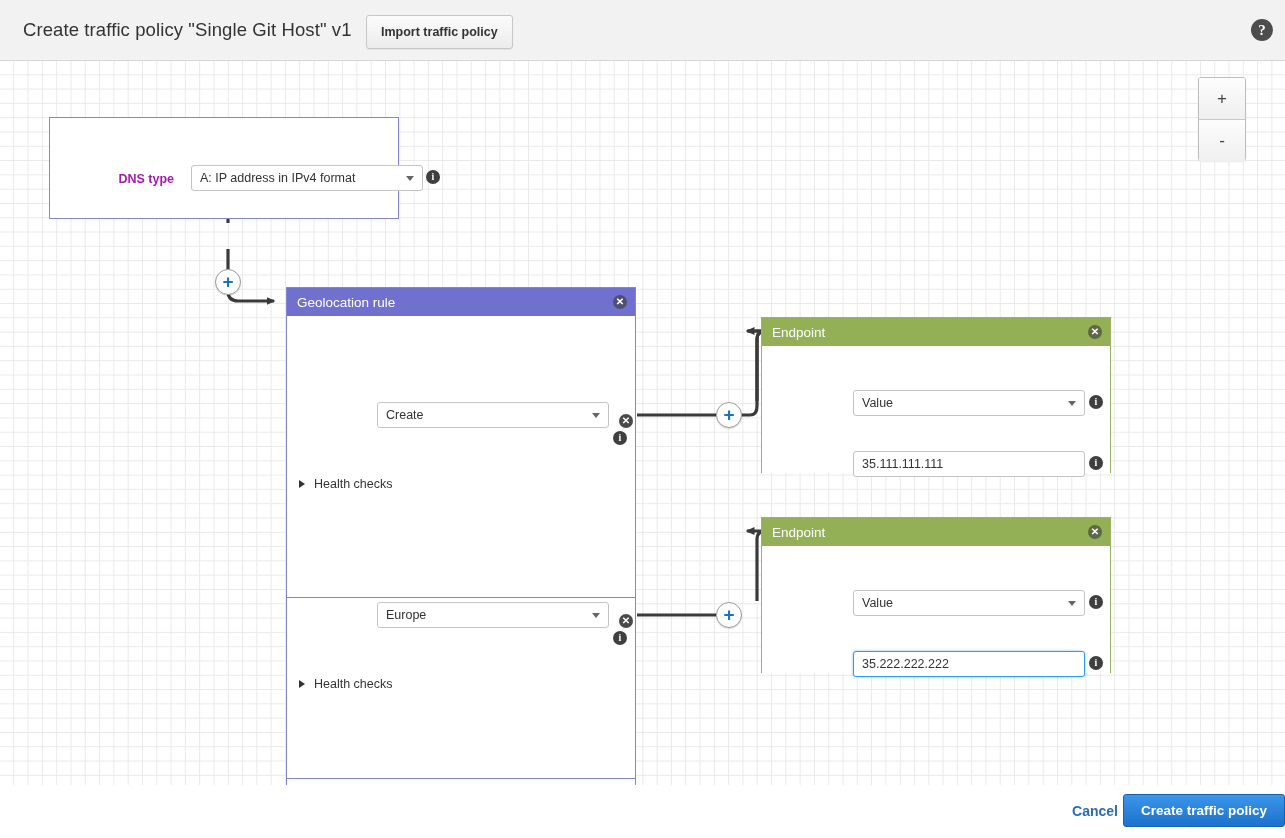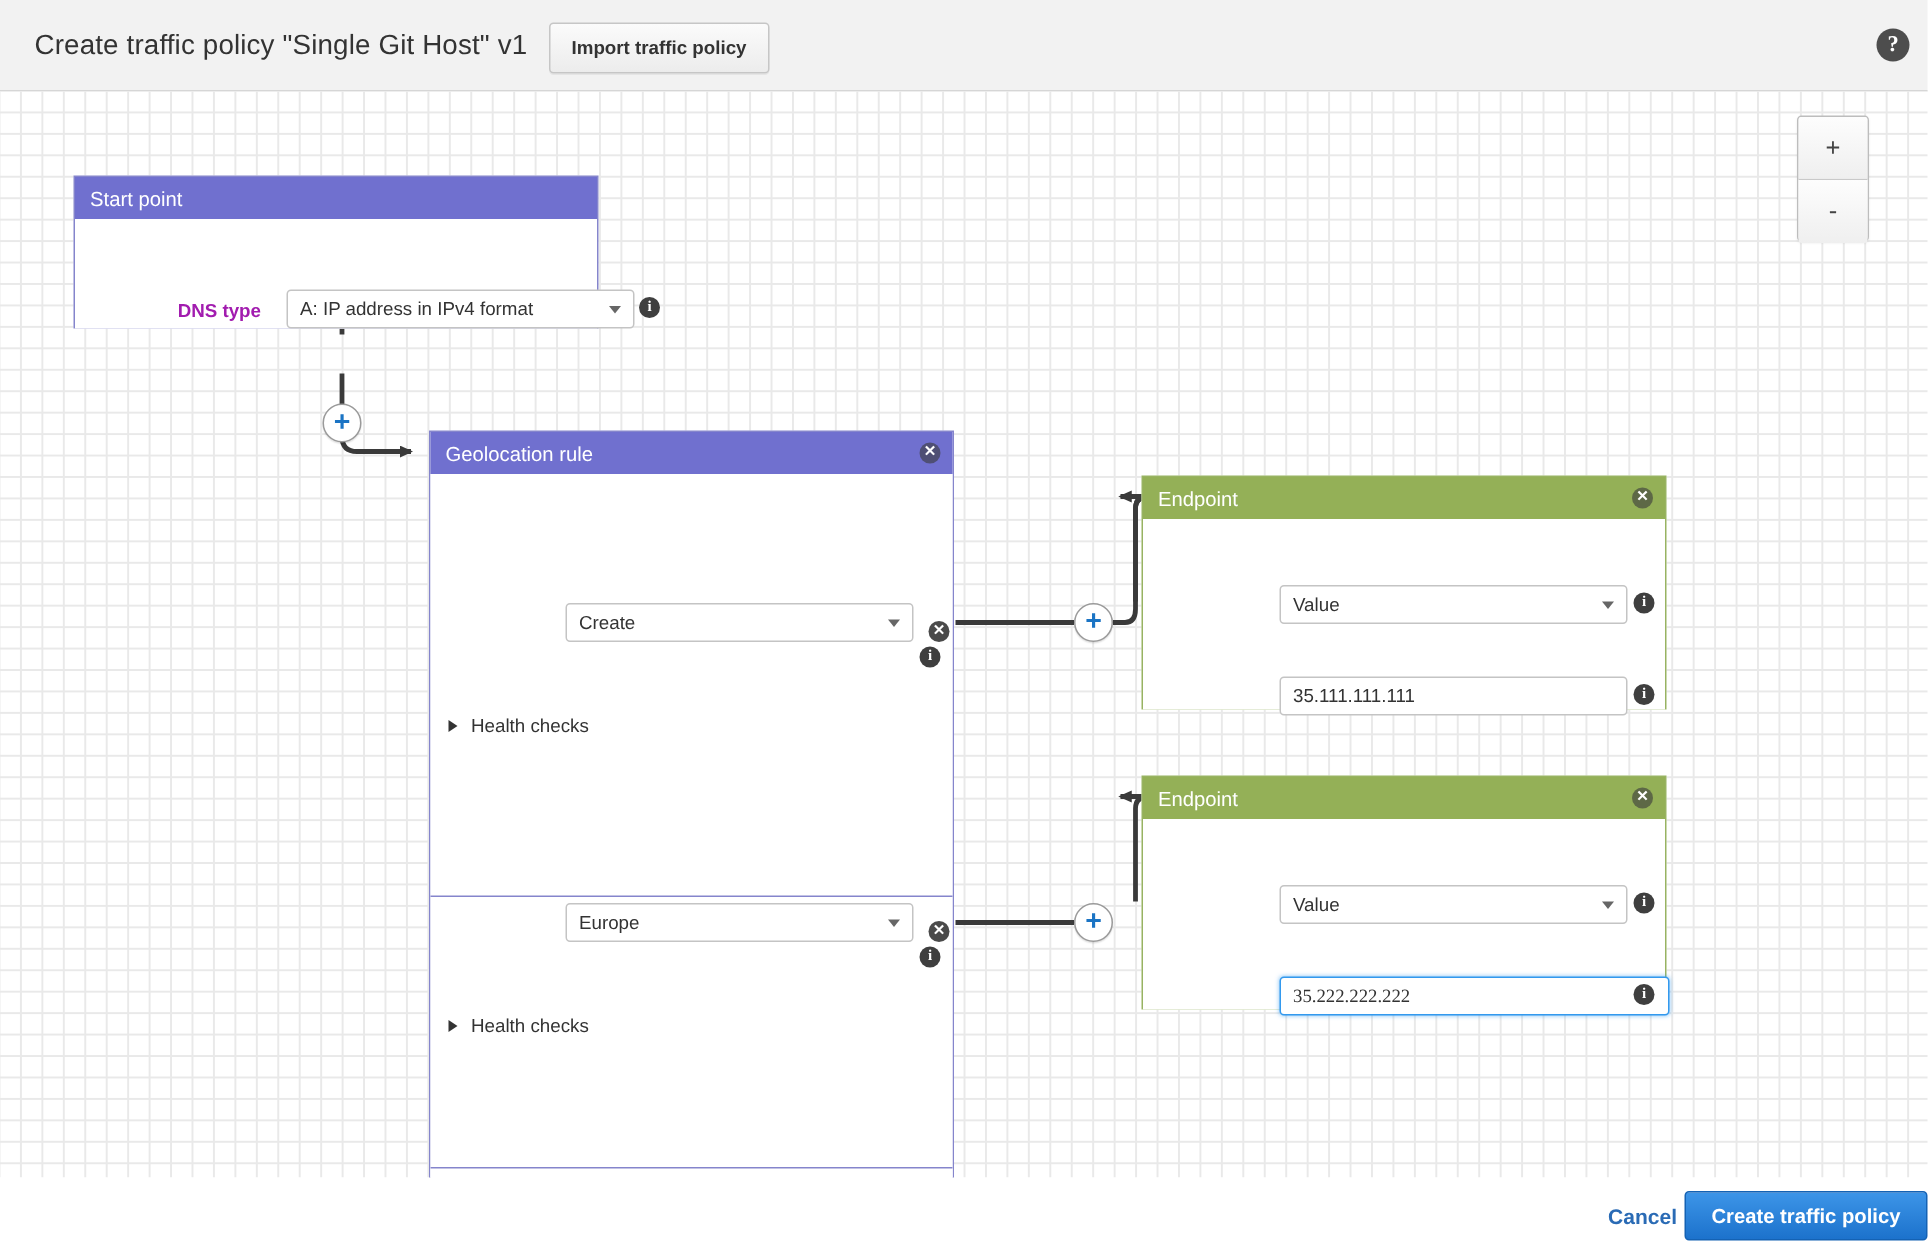--- a/index.html
+++ b/index.html
@@ -209,23 +209,20 @@
     <path d="M637,554 L716,554" stroke="#3a3a3a" stroke-width="3.2" fill="none"></path>
     <path d="M757,540 L757,478 Q757,470 766,470 L747,470" stroke="#3a3a3a" stroke-width="3.2" fill="none" marker-end="url(#arrow)"></path>
   </svg>
 
   <div id="zoom-ctrl">
     <div id="zoom-in" class="zbtn">+</div>
     <div id="zoom-out" class="zbtn">-</div>
   </div>
 
   <div class="node node-purple" style="left:49px; top:56px; width:350px; height:102px;">
-    <div class="node-head head-purple">
-      <span>Start point</span>
-    </div>
     <div class="node-body" style="height:73px;">
       <div class="field-label" style="position:absolute; left:20px; top:54px; width:104px;">DNS type</div>
       <div class="select-box" style="position:absolute; left:141px; top:47px; width:232px;">
         <span>A: IP address in IPv4 format</span>
         <span class="caret"></span>
       </div>
       <div class="icon-i" style="left:376px; top:52px;">i</div>
     </div>
   </div>
 
@@ -301,21 +298,21 @@
     </div>
     <div class="node-body" style="height:127px;">
       <div class="field-label" style="position:absolute; left:-10px; top:51px; width:150px; text-align:right;">Type</div>
       <div class="select-box" style="position:absolute; left:91px; top:44px; width:232px;">
         <span>Value</span>
         <span class="caret"></span>
       </div>
       <div class="icon-i" style="left:327px; top:49px; position:absolute;">i</div>
 
       <div class="field-label" style="position:absolute; left:-10px; top:112px; width:150px; text-align:right;">Value</div>
-      <div class="text-box focused" style="position:absolute; left:91px; top:105px; width:260px;font-family:Liberation Serif, serif;">
+      <div class="text-box focused" style="position:absolute; left:91px; top:105px; width:232px;">
         <span>35.222.222.222</span>
       </div>
       <div class="icon-i" style="left:327px; top:110px; position:absolute;">i</div>
     </div>
   </div>
 
   <div class="edge-plus" style="left:215px; top:208px;">
     <span>+</span>
   </div>
   <div class="edge-plus" style="left:716px; top:341px;">

